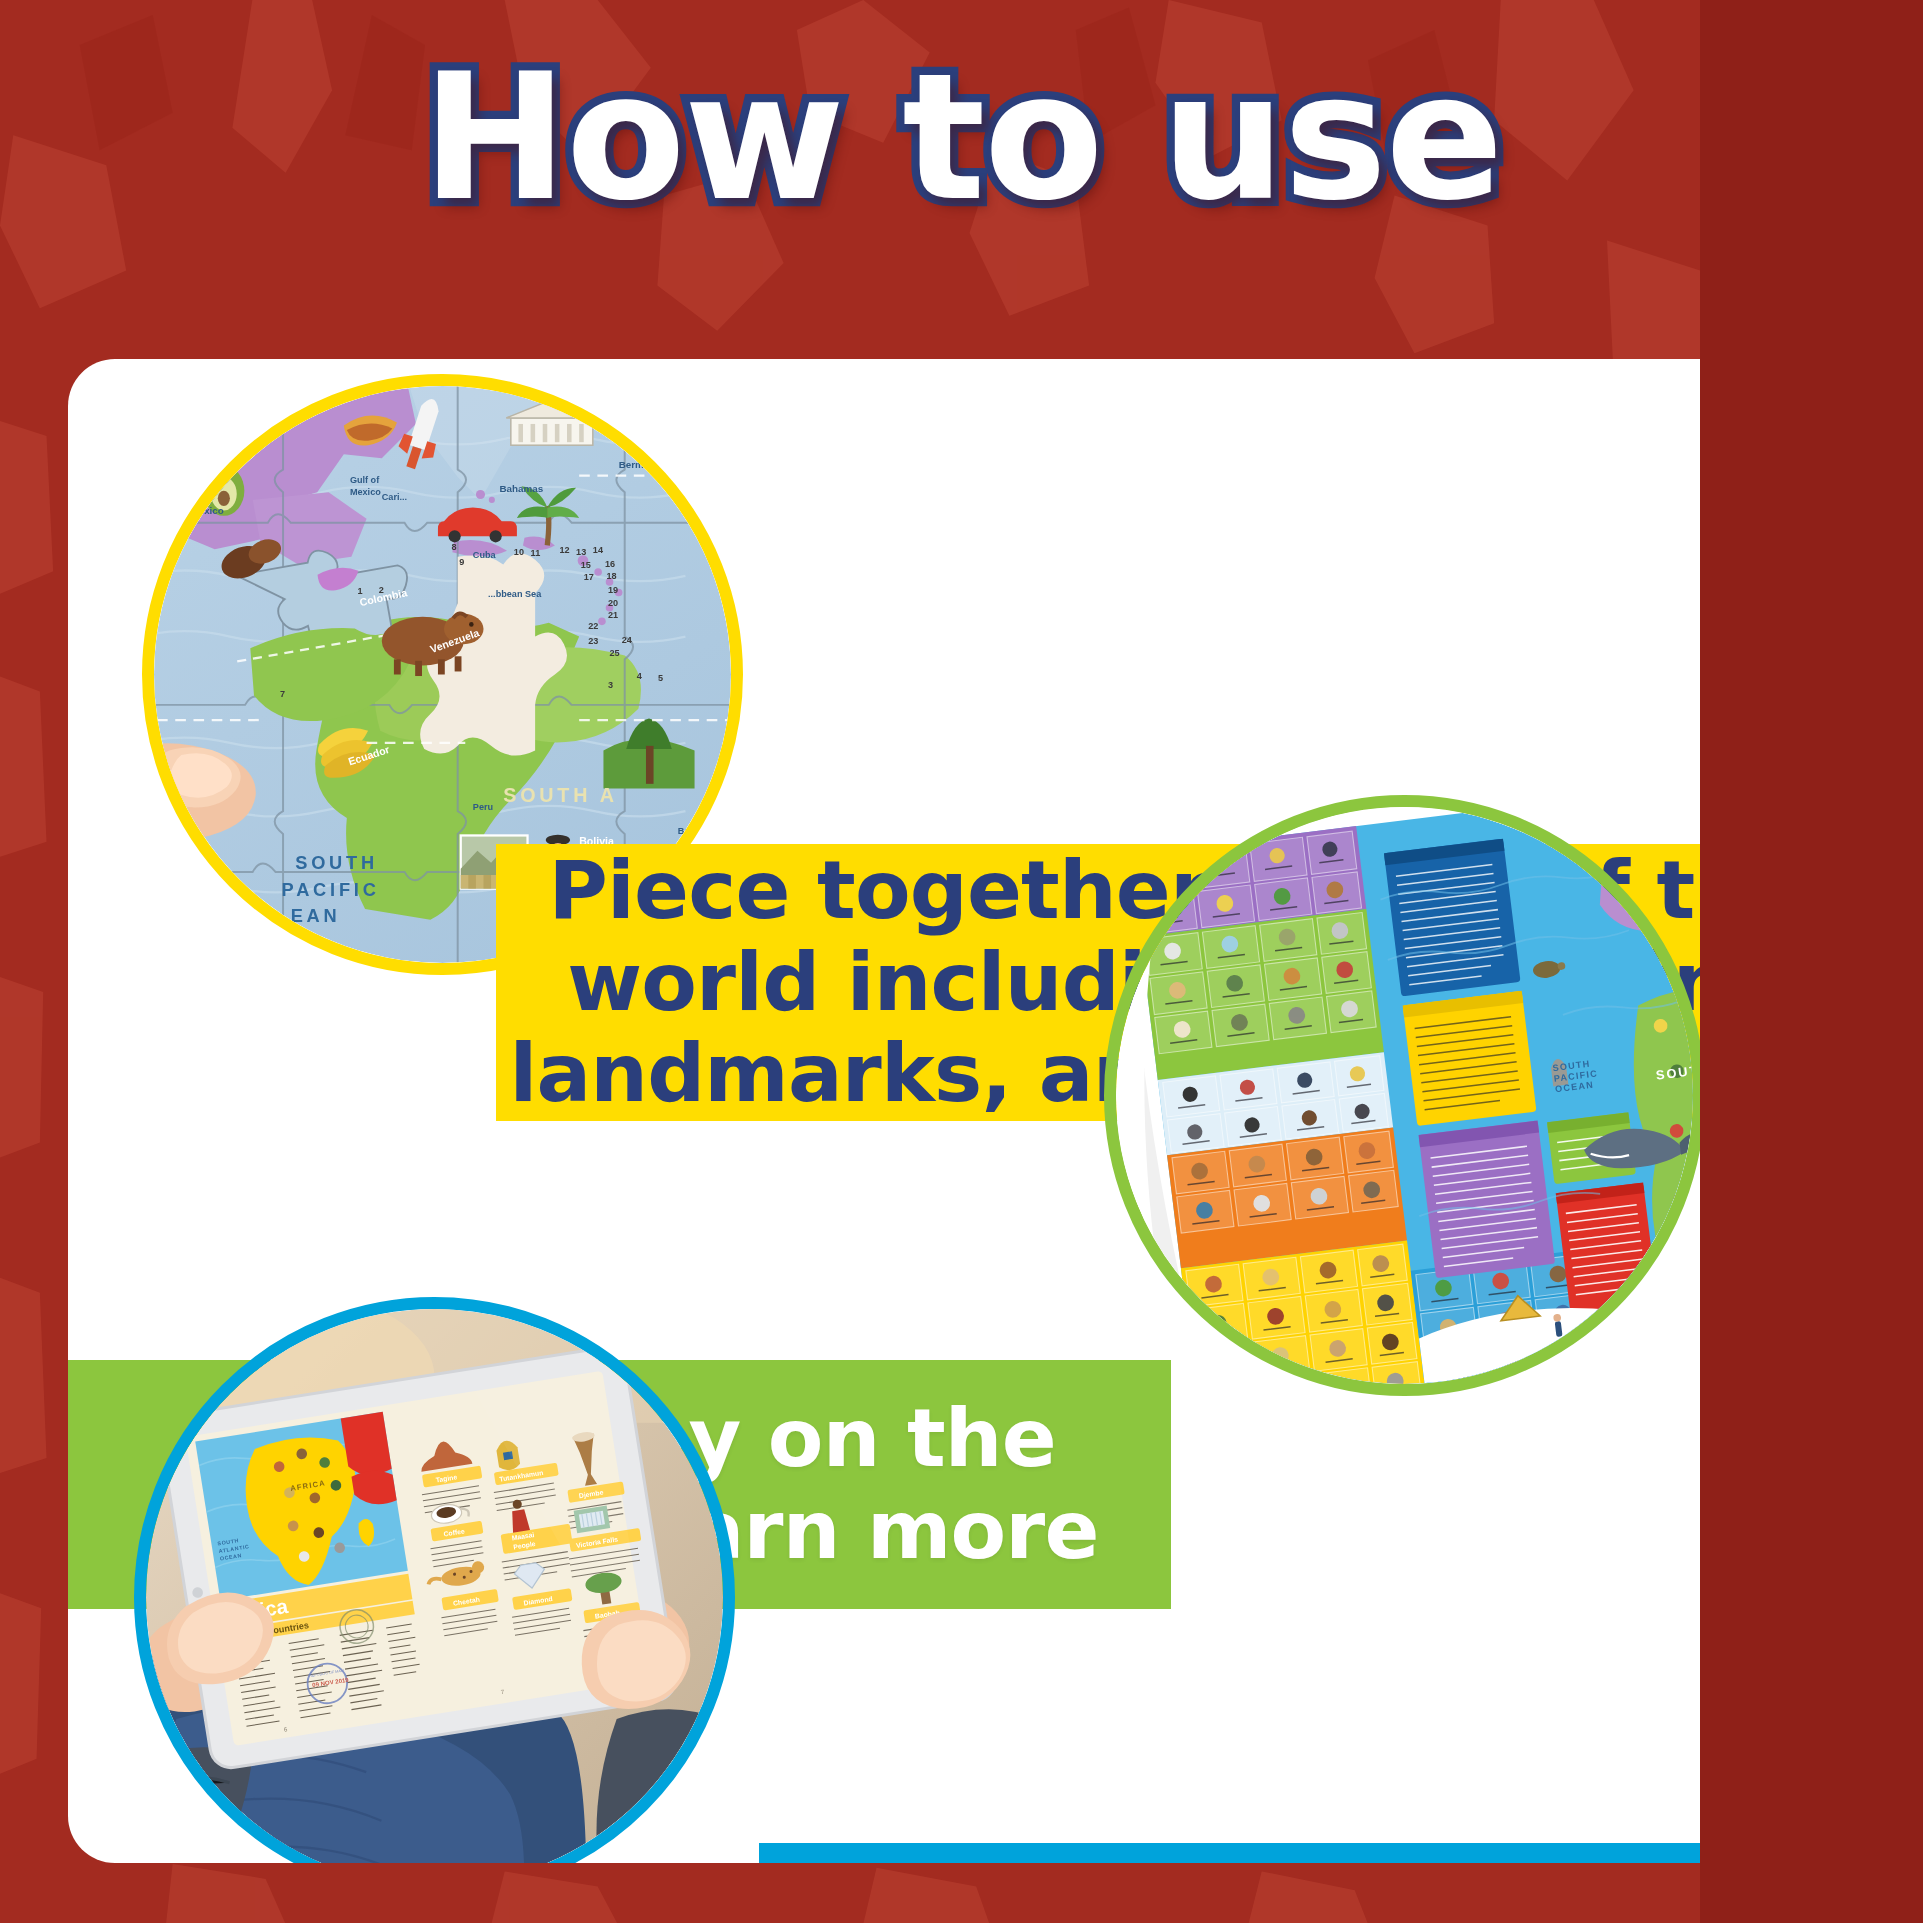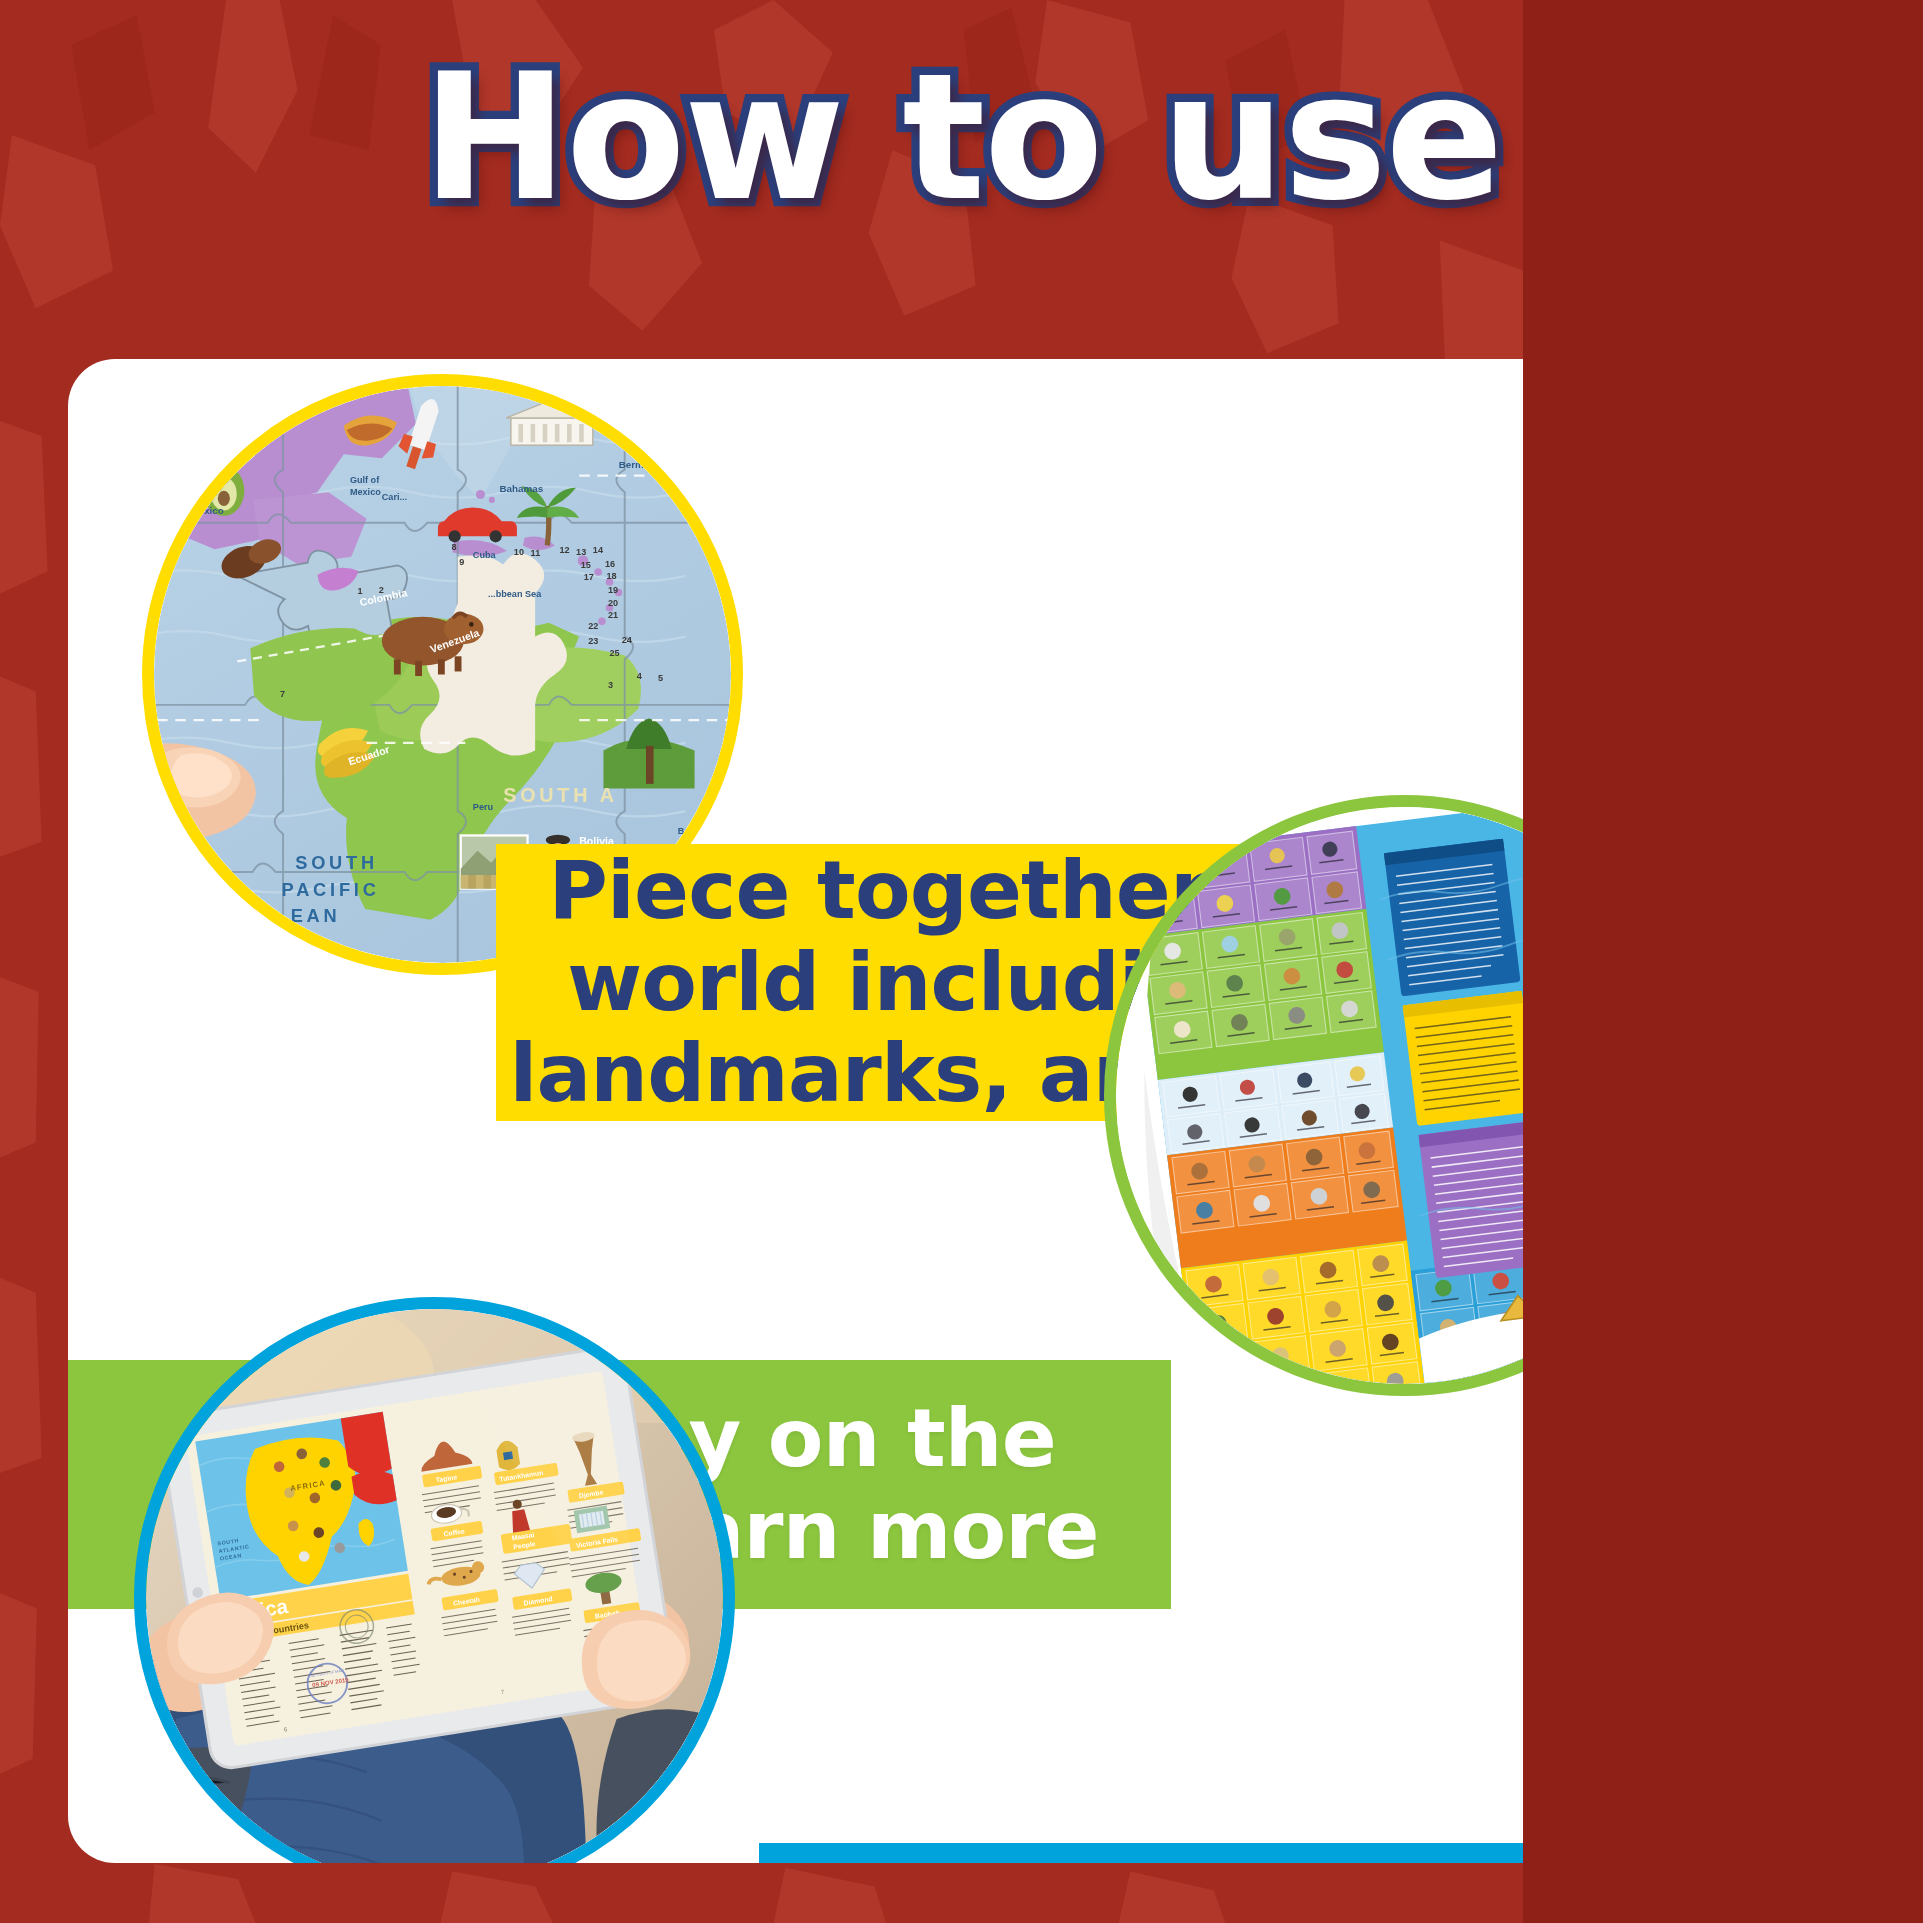--- a/index.html
+++ b/index.html
@@ -11,21 +11,21 @@
     width: 1924px;
     height: 1924px;
     overflow: hidden;
     font-family: "Liberation Sans", sans-serif;
     -webkit-font-smoothing: antialiased;
   }
 
   
   #poster {
     position: relative;
-    width: 1523px;
+    width: 1700px;
     height: 1924px;
     background: #a32b20;
     overflow: hidden;
   }
 
   
   .bg-texture {
     position: absolute;
     inset: 0;
     pointer-events: none;

